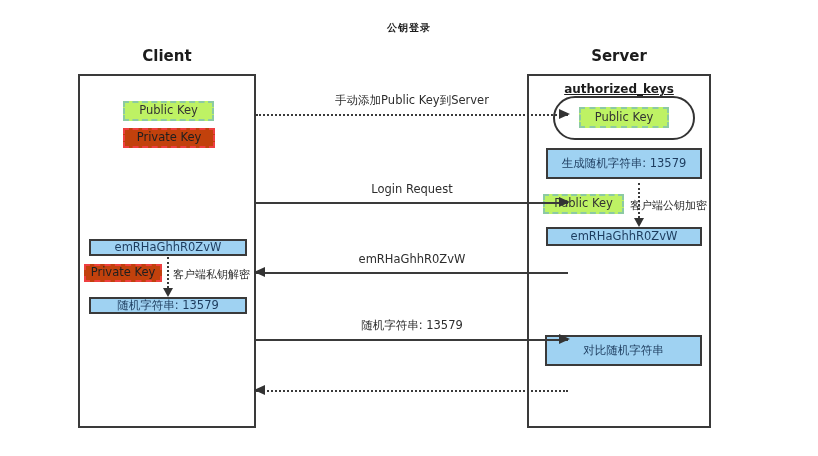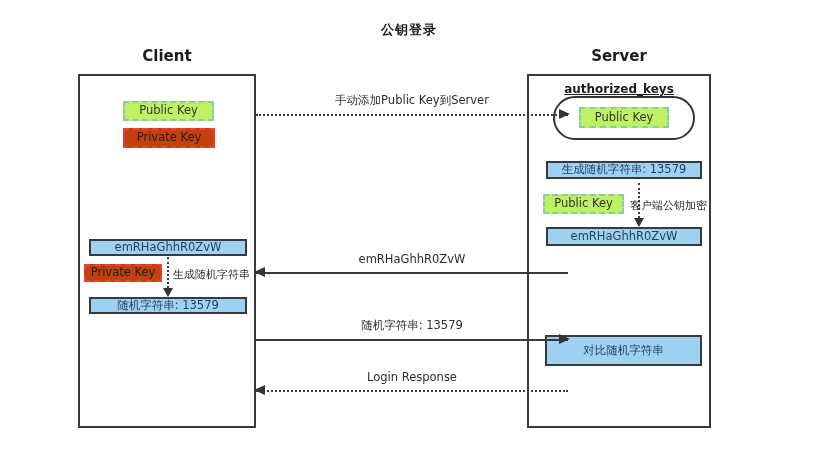--- a/index.html
+++ b/index.html
@@ -3,21 +3,21 @@
 <meta charset="utf-8">
 <style>
   html,body { margin:0; padding:0; background:#ffffff; }
   .canvas {
     position:relative; width:818px; height:456px; background:#ffffff;
     font-family:"DejaVu Sans", "Liberation Sans", sans-serif; color:#2d2d2d;
     overflow:hidden;
   }
   .title {
     position:absolute; top:21px; left:0; width:100%; text-align:center;
-    font-size:13px; font-weight:bold; letter-spacing:1px; color:#1c1c1c;
+    font-size:10px; font-weight:bold; letter-spacing:1px; color:#1c1c1c;
   }
   .lane-label { position:absolute; top:47px; text-align:center; font-weight:bold; font-size:15px; color:#1c1c1c; }
   .client-label { left:78px; width:178px; }
   .server-label { left:527px; width:184px; }
 
   .box { position:absolute; box-sizing:border-box; border:2px solid #3a3a3a; background:#fff; }
   .client-box { left:78px; top:74px; width:178px; height:354px; }
   .server-box { left:527px; top:74px; width:184px; height:354px;padding-left:8px; }
 
   .chip {
@@ -69,62 +69,66 @@
   <div class="box client-box">
     <div class="chip green" style="left:43px; top:25px; width:91px; height:20px;">Public Key</div>
     <div class="chip red" style="left:43px; top:52px; width:92px; height:20px;">Private Key</div>
 
     <div class="chip blue" style="left:9px; top:163px; width:158px; height:17px;">emRHaGhhR0ZvW</div>
 
     <div class="varrow" style="left:87px; top:181px; height:31px;"></div>
     <div class="tri-down" style="left:83px; top:212px;"></div>
 
     <div class="chip red" style="left:4px; top:188px; width:78px; height:18px;">Private Key</div>
-    <div class="note" style="left:93px; top:191px;">生成随机字符串</div>
+    <div class="note" style="left:93px; top:191px;">客户端私钥解密</div>
 
     <div class="chip blue" style="left:9px; top:221px; width:158px; height:17px;">随机字符串: 13579</div>
   </div>
 
   <div class="box server-box">
     <div class="auth-label">authorized_keys</div>
 
     <div class="stadium" style="left:24px; top:20px; width:142px; height:44px;"></div>
     <div class="chip green" style="left:50px; top:31px; width:90px; height:21px;">Public Key</div>
 
-    <div class="chip blue" style="left:17px; top:85px; width:156px; height:18px;">生成随机字符串: 13579</div>
+    <div class="chip blue" style="left:17px; top:72px; width:156px; height:31px;">生成随机字符串: 13579</div>
 
     <div class="varrow" style="left:109px; top:107px; height:35px;"></div>
     <div class="tri-down" style="left:105px; top:142px;"></div>
 
     <div class="chip green" style="left:14px; top:118px; width:81px; height:20px;">Public Key</div>
     <div class="note" style="left:101px; top:122px;">客户端公钥加密</div>
 
     <div class="chip blue" style="left:17px; top:151px; width:156px; height:19px;">emRHaGhhR0ZvW</div>
 
     <div class="chip blue" style="left:16px; top:259px; width:157px; height:31px;">对比随机字符串</div>
   </div>
 
   <div class="msg" style="top:92px;">
     <div class="msg-label">手动添加Public Key到Server</div>
     <div class="msg-line dotted"></div>
     <span class="tri tri-right"></span>
   </div>
 
+  <div class="msg" style="top:180px;">
+    <div class="msg-label">Login Request</div>
+    <div class="msg-line solid"></div>
+    <span class="tri tri-right"></span>
+  </div>
 
   <div class="msg" style="top:250px;">
     <div class="msg-label">emRHaGhhR0ZvW</div>
     <div class="msg-line solid"></div>
     <span class="tri tri-left"></span>
   </div>
 
   <div class="msg" style="top:317px;">
     <div class="msg-label">随机字符串: 13579</div>
     <div class="msg-line solid"></div>
     <span class="tri tri-right"></span>
   </div>
 
   <div class="msg" style="top:368px;">
-    <div class="msg-label">Login Response</div>
     <div class="msg-line dotted"></div>
     <span class="tri tri-left"></span>
   </div>
 
 </div>
 
 </body></html>

